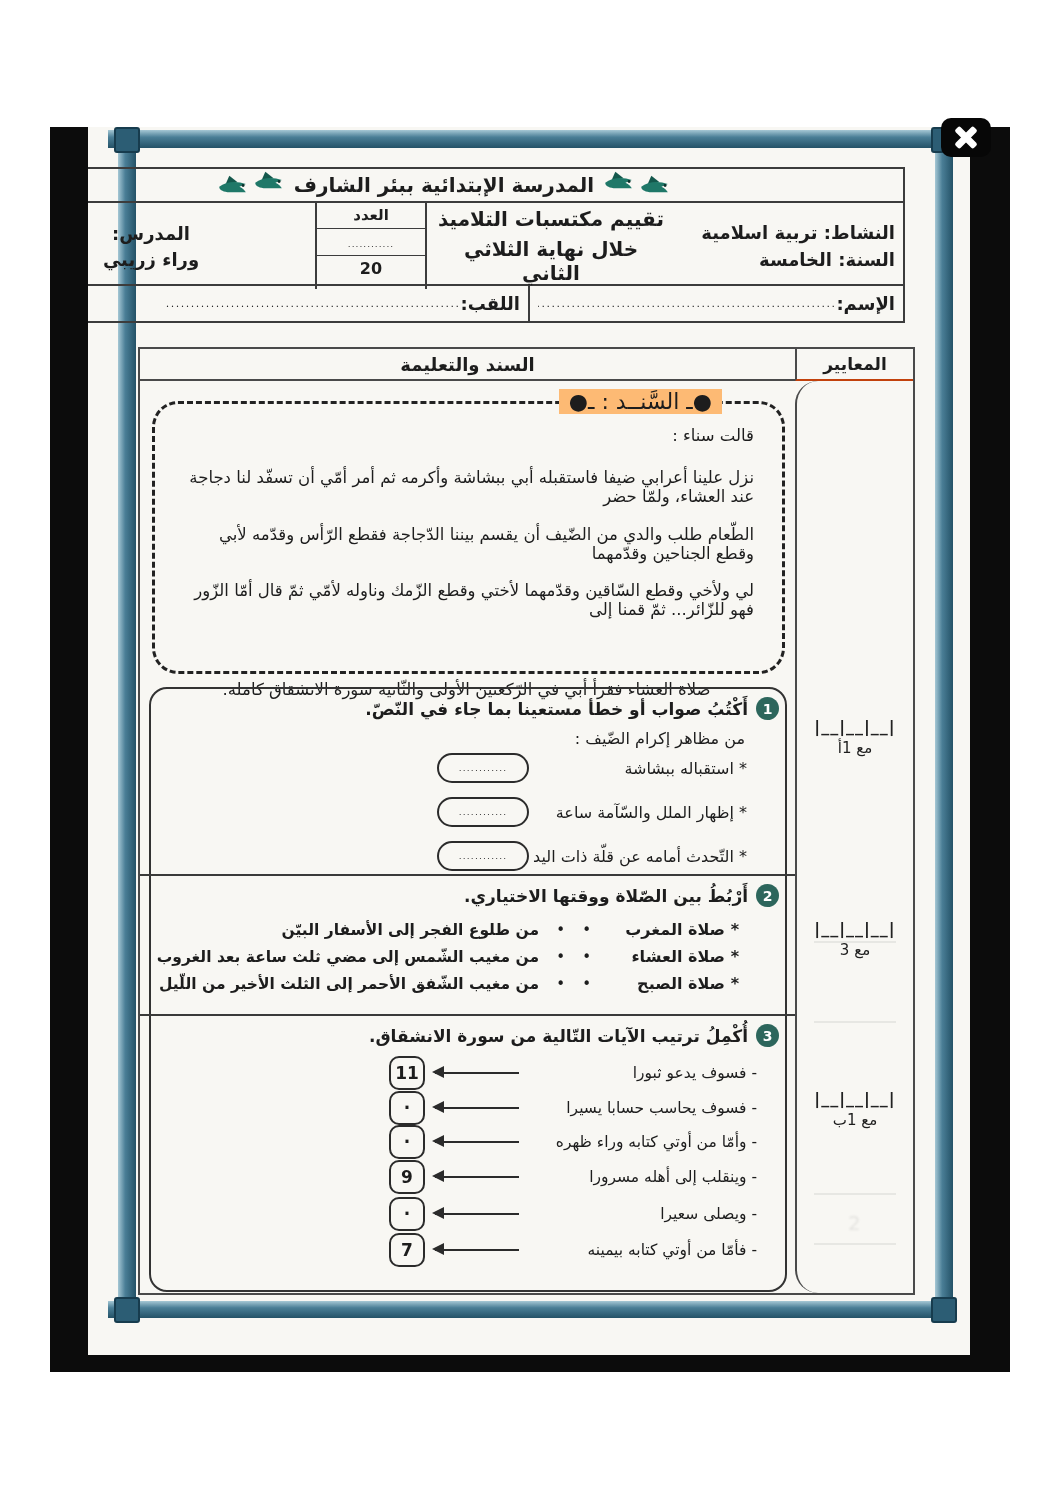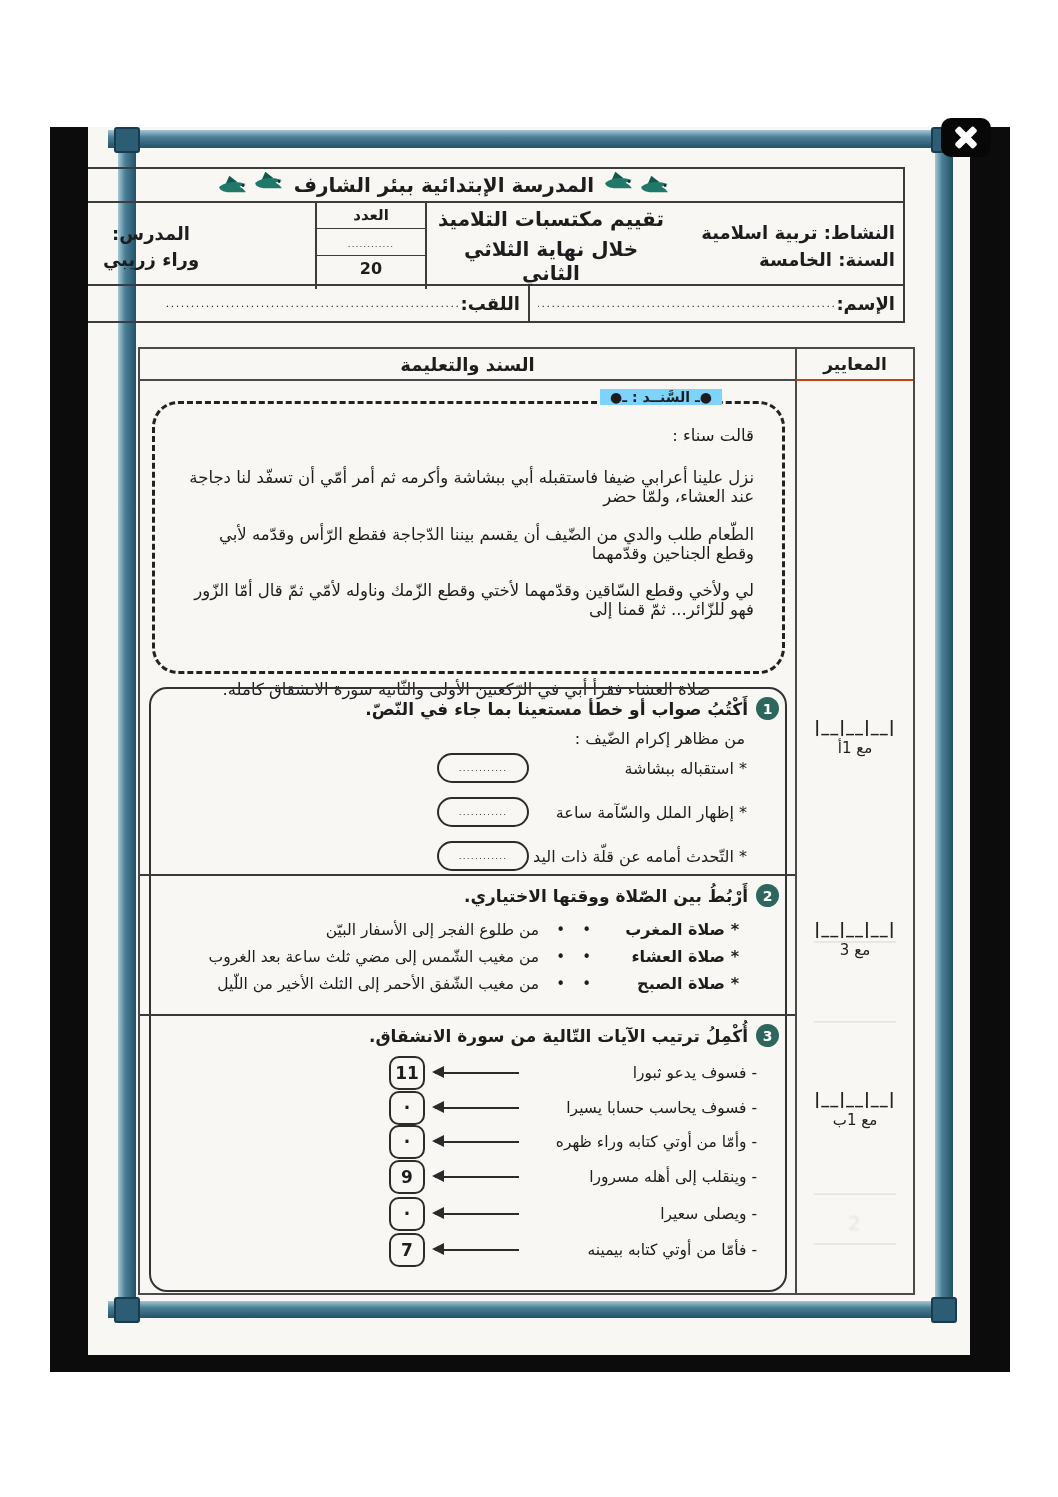--- a/index.html
+++ b/index.html
@@ -83,39 +83,39 @@
   
   .m-table {
     position: absolute; right: 55px; top: 220px; width: 777px; height: 948px;
     border: 2px solid #4a4a4a; display: grid;
     grid-template-columns: 118px 1fr; grid-template-rows: 32px 1fr;
     direction: rtl; z-index: 5;
   }
   .crit-head { border-left: 2px solid #4a4a4a; border-bottom: 2px solid #c2410c;
     display:flex; align-items:center; justify-content:center; font-weight: bold; font-size: 17px; }
   .cont-head { border-bottom: 2px solid #4a4a4a; display:flex; align-items:center; justify-content:center; font-weight: bold; font-size: 18px; }
-  .crit-body { border-left: 2px solid #4a4a4a; position: relative; }
+  .crit-body { border-left: 2px solid #4a4a4a; position: relative; border-radius: 23px; }
   .cont-body { position: relative; }
   
   .crit-block { position: absolute; left: 0; right: 0; text-align: center; }
   .crit-1 { top: 336px; } .crit-2 { top: 538px; } .crit-3 { top: 708px; }
   .marks { direction: ltr; font-size: 16px; letter-spacing: 1px; font-weight: 600; color: #222; }
   .crit-label { font-size: 15px; margin-top: 3px; }
   
   .ghost { position: absolute; opacity: 0.12; filter: blur(0.6px); background: #777; }
   .ghost-digit { position:absolute; opacity:0.12; filter:blur(0.8px); color:#555; font-size:20px; }
   
   .sanad-box {
     position: absolute; top: 20px; right: 10px; left: 12px; height: 273px;
     border: 3px dashed #222; border-radius: 26px;
   }
   .sanad-label {
     position: absolute; top: -15px; right: 60px;
-    background: #7dd3fc; padding: 0 10px;
-    font-size: 14px; font-weight: bold; z-index: 6;
+    background: #fdba74; padding: 0 10px;
+    font-size: 22px; font-weight: normal; z-index: 6;
   }
   .sanad-line { position: absolute; right: 28px; left: 24px; font-size: 16.5px; }
   .s-intro { top: 22px; }
   .s-l0 { top: 64px; } .s-l1 { top: 121px; } .s-l2 { top: 177px; }
   .s-l3 { top: 236px; text-align: center; margin-top: 40px; }
   
   .q-box {
     position: absolute; top: 306px; right: 8px; left: 9px; height: 605px;
     border: 2px solid #333; border-radius: 18px;
   }
@@ -139,21 +139,21 @@
     width: 92px; height: 30px; flex: none;
     border: 2px solid #2b2b2b; border-radius: 15px;
     display: flex; align-items: center; justify-content: center;
     font-size: 9px; letter-spacing: 1.2px; color: #333;
   }
   
   .match-row { display: flex; align-items: center; padding-right: 46px; margin-top: 8px; }
   .match-row.first { margin-top: 13px; }
   .prayer { width: 148px; flex: none; font-size: 16px; font-weight: 600; }
   .mid-bullets { width: 26px; flex: none; font-size: 15px; }
-  .time { font-size: 15.5px; }
+  .time { font-size: 15.5px; font-weight: bold; }
   
   .order-row { position: absolute; right: 0; left: 0; height: 34px; display: flex; align-items: center; padding-right: 28px; }
   .or-1 { top: 40px; } .or-2 { top: 75px; } .or-3 { top: 109px; }
   .or-4 { top: 144px; } .or-5 { top: 181px; } .or-6 { top: 217px; }
   .order-text { width: 228px; flex: none; font-size: 15.5px; }
   .arrow { position: relative; width: 84px; height: 0; border-top: 2.5px solid #2b2b2b; margin: 0 10px; flex: none; }
   .arrow::before {
     content: ""; position: absolute; left: -3px; top: -8px; width: 0; height: 0;
     border-right: 12px solid #2b2b2b;
     border-top: 6px solid transparent; border-bottom: 6px solid transparent;

